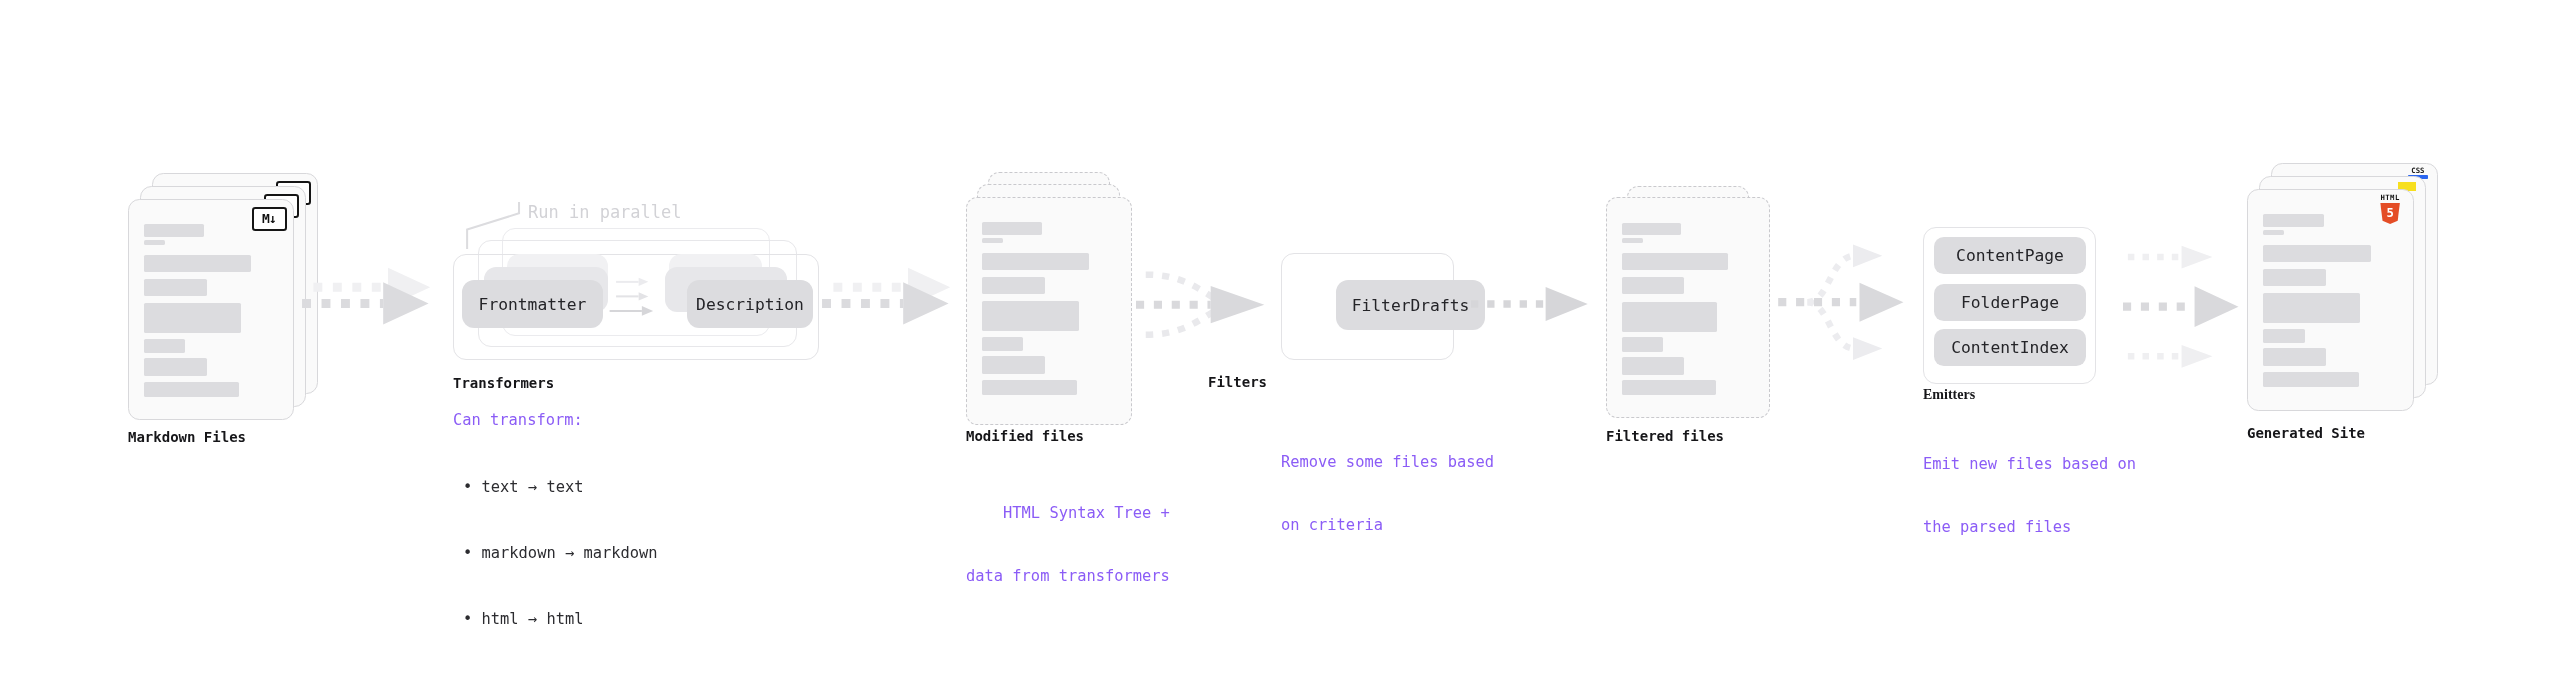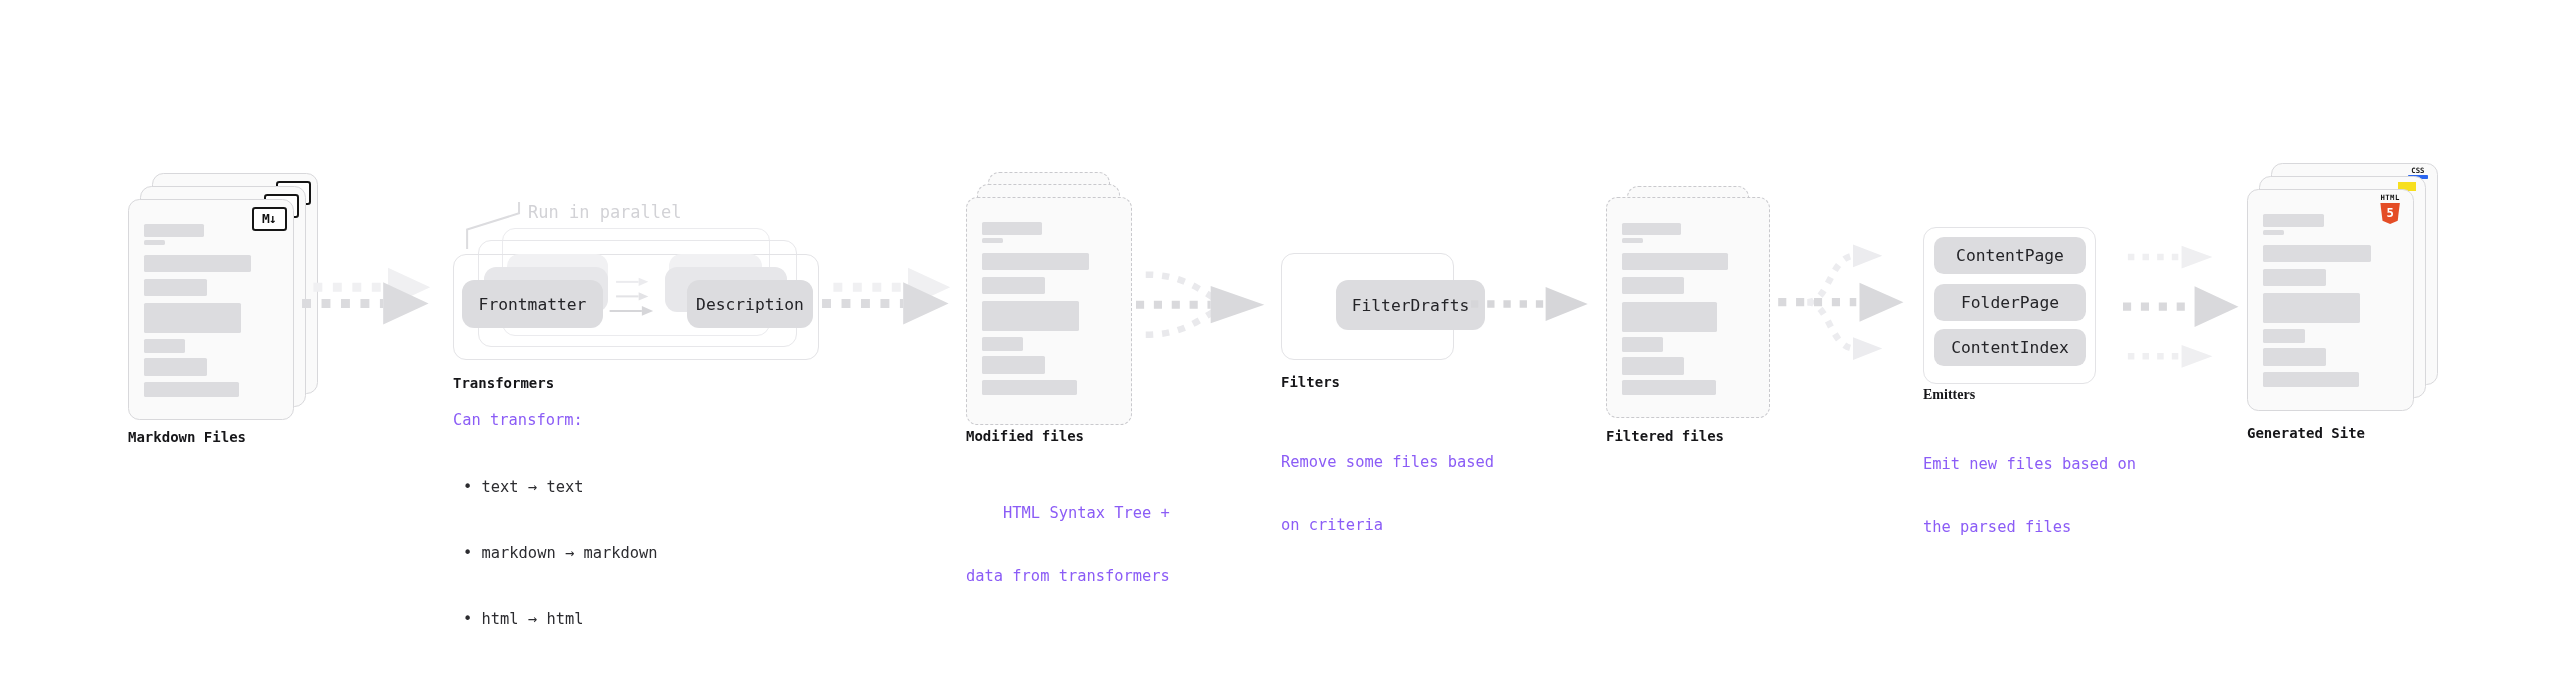--- a/index.html
+++ b/index.html
@@ -158,21 +158,21 @@
 
   <svg style="left:1136px;top:268px;" width="134" height="75" viewBox="0 0 165 92">
     <path d="M12,8 C55,8 75,24 98,38" fill="none" stroke="#e9e9ec" stroke-width="8" stroke-dasharray="9 11"></path>
     <path d="M12,82 C55,82 75,66 98,52" fill="none" stroke="#e9e9ec" stroke-width="8" stroke-dasharray="9 11"></path>
     <line x1="0" y1="45" x2="92" y2="45" stroke="#d9d9dc" stroke-width="10" stroke-dasharray="10 12"></line>
     <polygon points="92,22 158,45 92,68" fill="#d9d9dc"></polygon>
   </svg>
 
   <div class="gbox filled" style="left:1281px;top:253px;width:173px;height:107px;"></div>
   <div class="pill" style="left:1294px;top:280px;width:149px;height:50px;margin-left:42px;">FilterDrafts</div>
-  <div class="title" style="left:1281px;top:374px;">Filters</div>
+  <div class="title" style="left:1208px;top:374px;">Filters</div>
   <div class="desc" style="left:1281px;top:410px;">
     <div>Remove some files based</div>
     <div>on criteria</div>
   </div>
 
   <svg style="left:1471px;top:281px;" width="120" height="46" viewBox="0 0 148 56">
     <line x1="0" y1="28" x2="92" y2="28" stroke="#d6d6d9" stroke-width="9" stroke-dasharray="9 11"></line>
     <polygon points="92,7 144,28 92,49" fill="#d6d6d9"></polygon>
   </svg>
 

